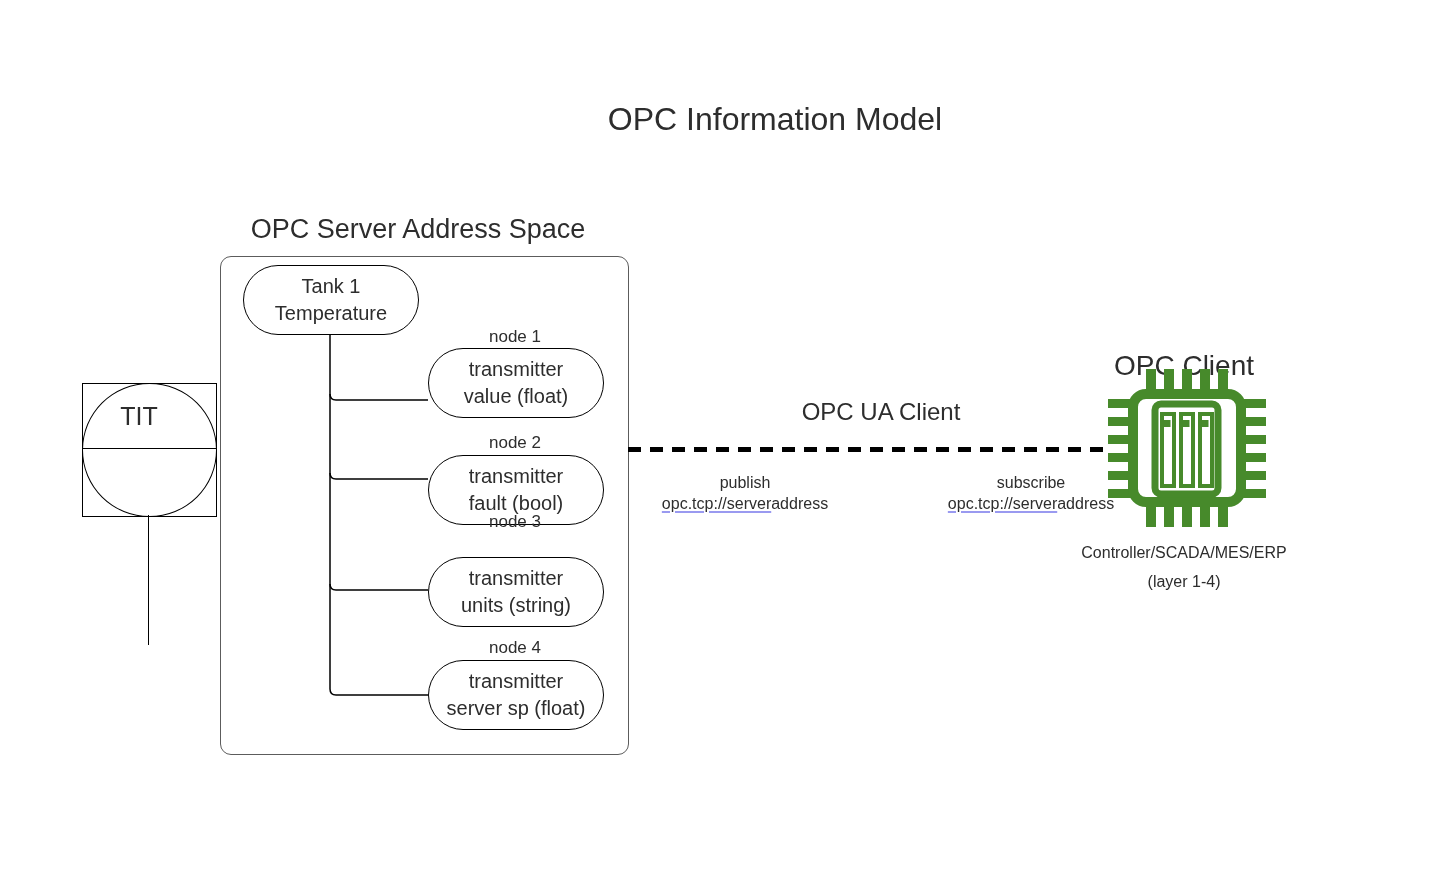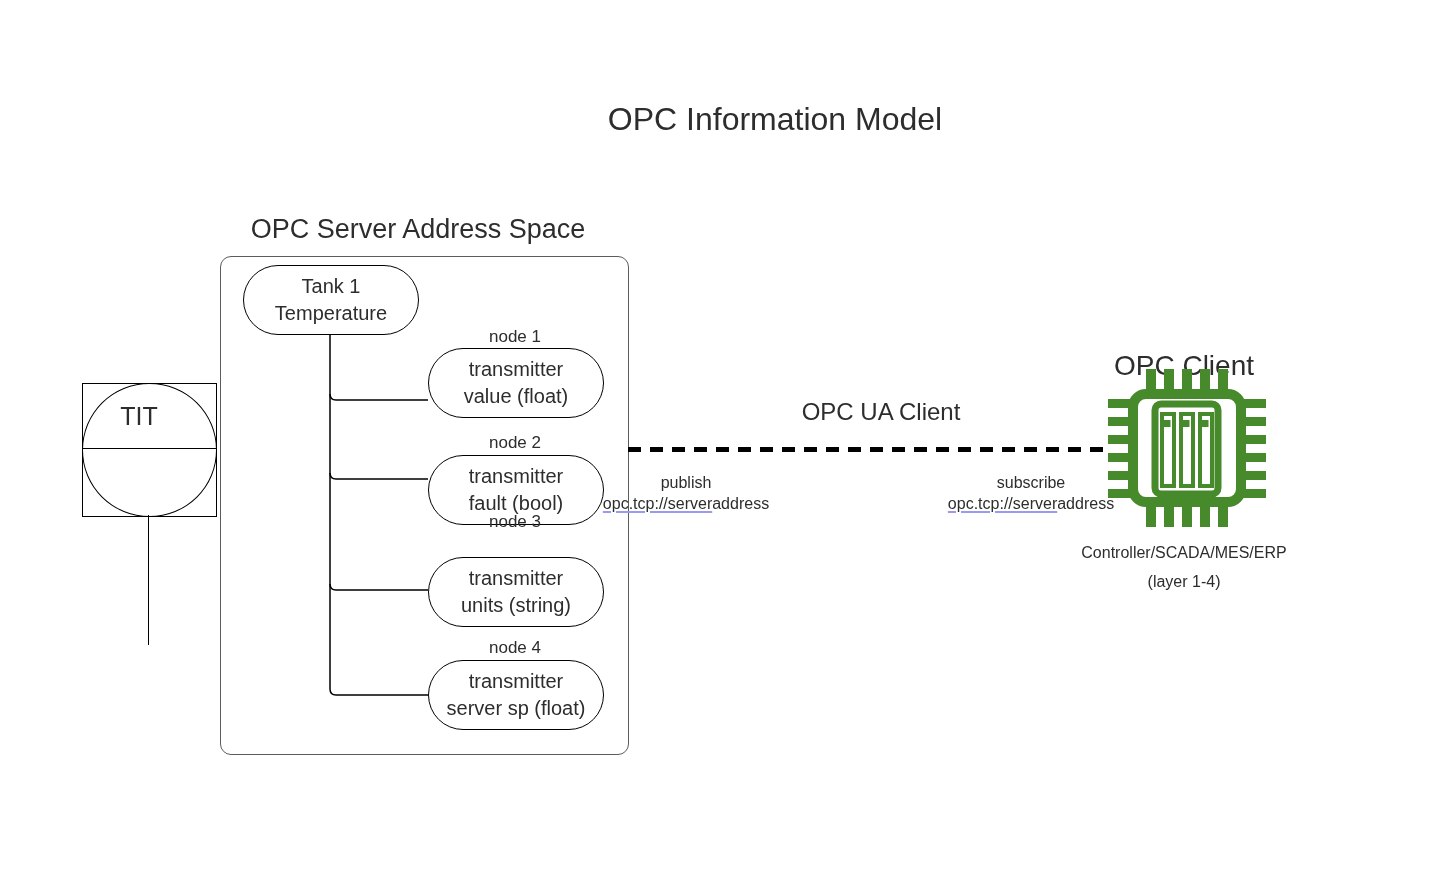--- a/index.html
+++ b/index.html
@@ -56,21 +56,21 @@
   .tit-text   { left: 82px; top: 402px; width: 114px; font-size: 25px; }
   .tit-tail   { left: 148px; top: 515px; height: 130px; border-left: 1.5px solid #000; }
 
   
   .dashed-line {
     left: 628px; top: 447px; width: 480px; height: 5px;
     background: repeating-linear-gradient(90deg, #000 0 13px, transparent 13px 22px);
   }
   .msg-label { left: 731px; top: 398px; width: 300px; font-size: 24px; }
   .pubsub { font-size: 16px; line-height: 21px; }
-  .pub { left: 586px; top: 472px; width: 200px; text-align: center; }
+  .pub { left: 645px; top: 472px; width: 200px; text-align: center; }
   .sub { left: 931px; top: 472px; width: 200px; }
   .link {
     text-decoration: underline;
     text-decoration-color: #9a9af0;
     text-decoration-thickness: 1.5px;
     text-underline-offset: 2px;
   }
 
   
   .client-label { left: 1081px; top: 320px; width: 206px; font-size: 28px; margin-top: 30px; }

